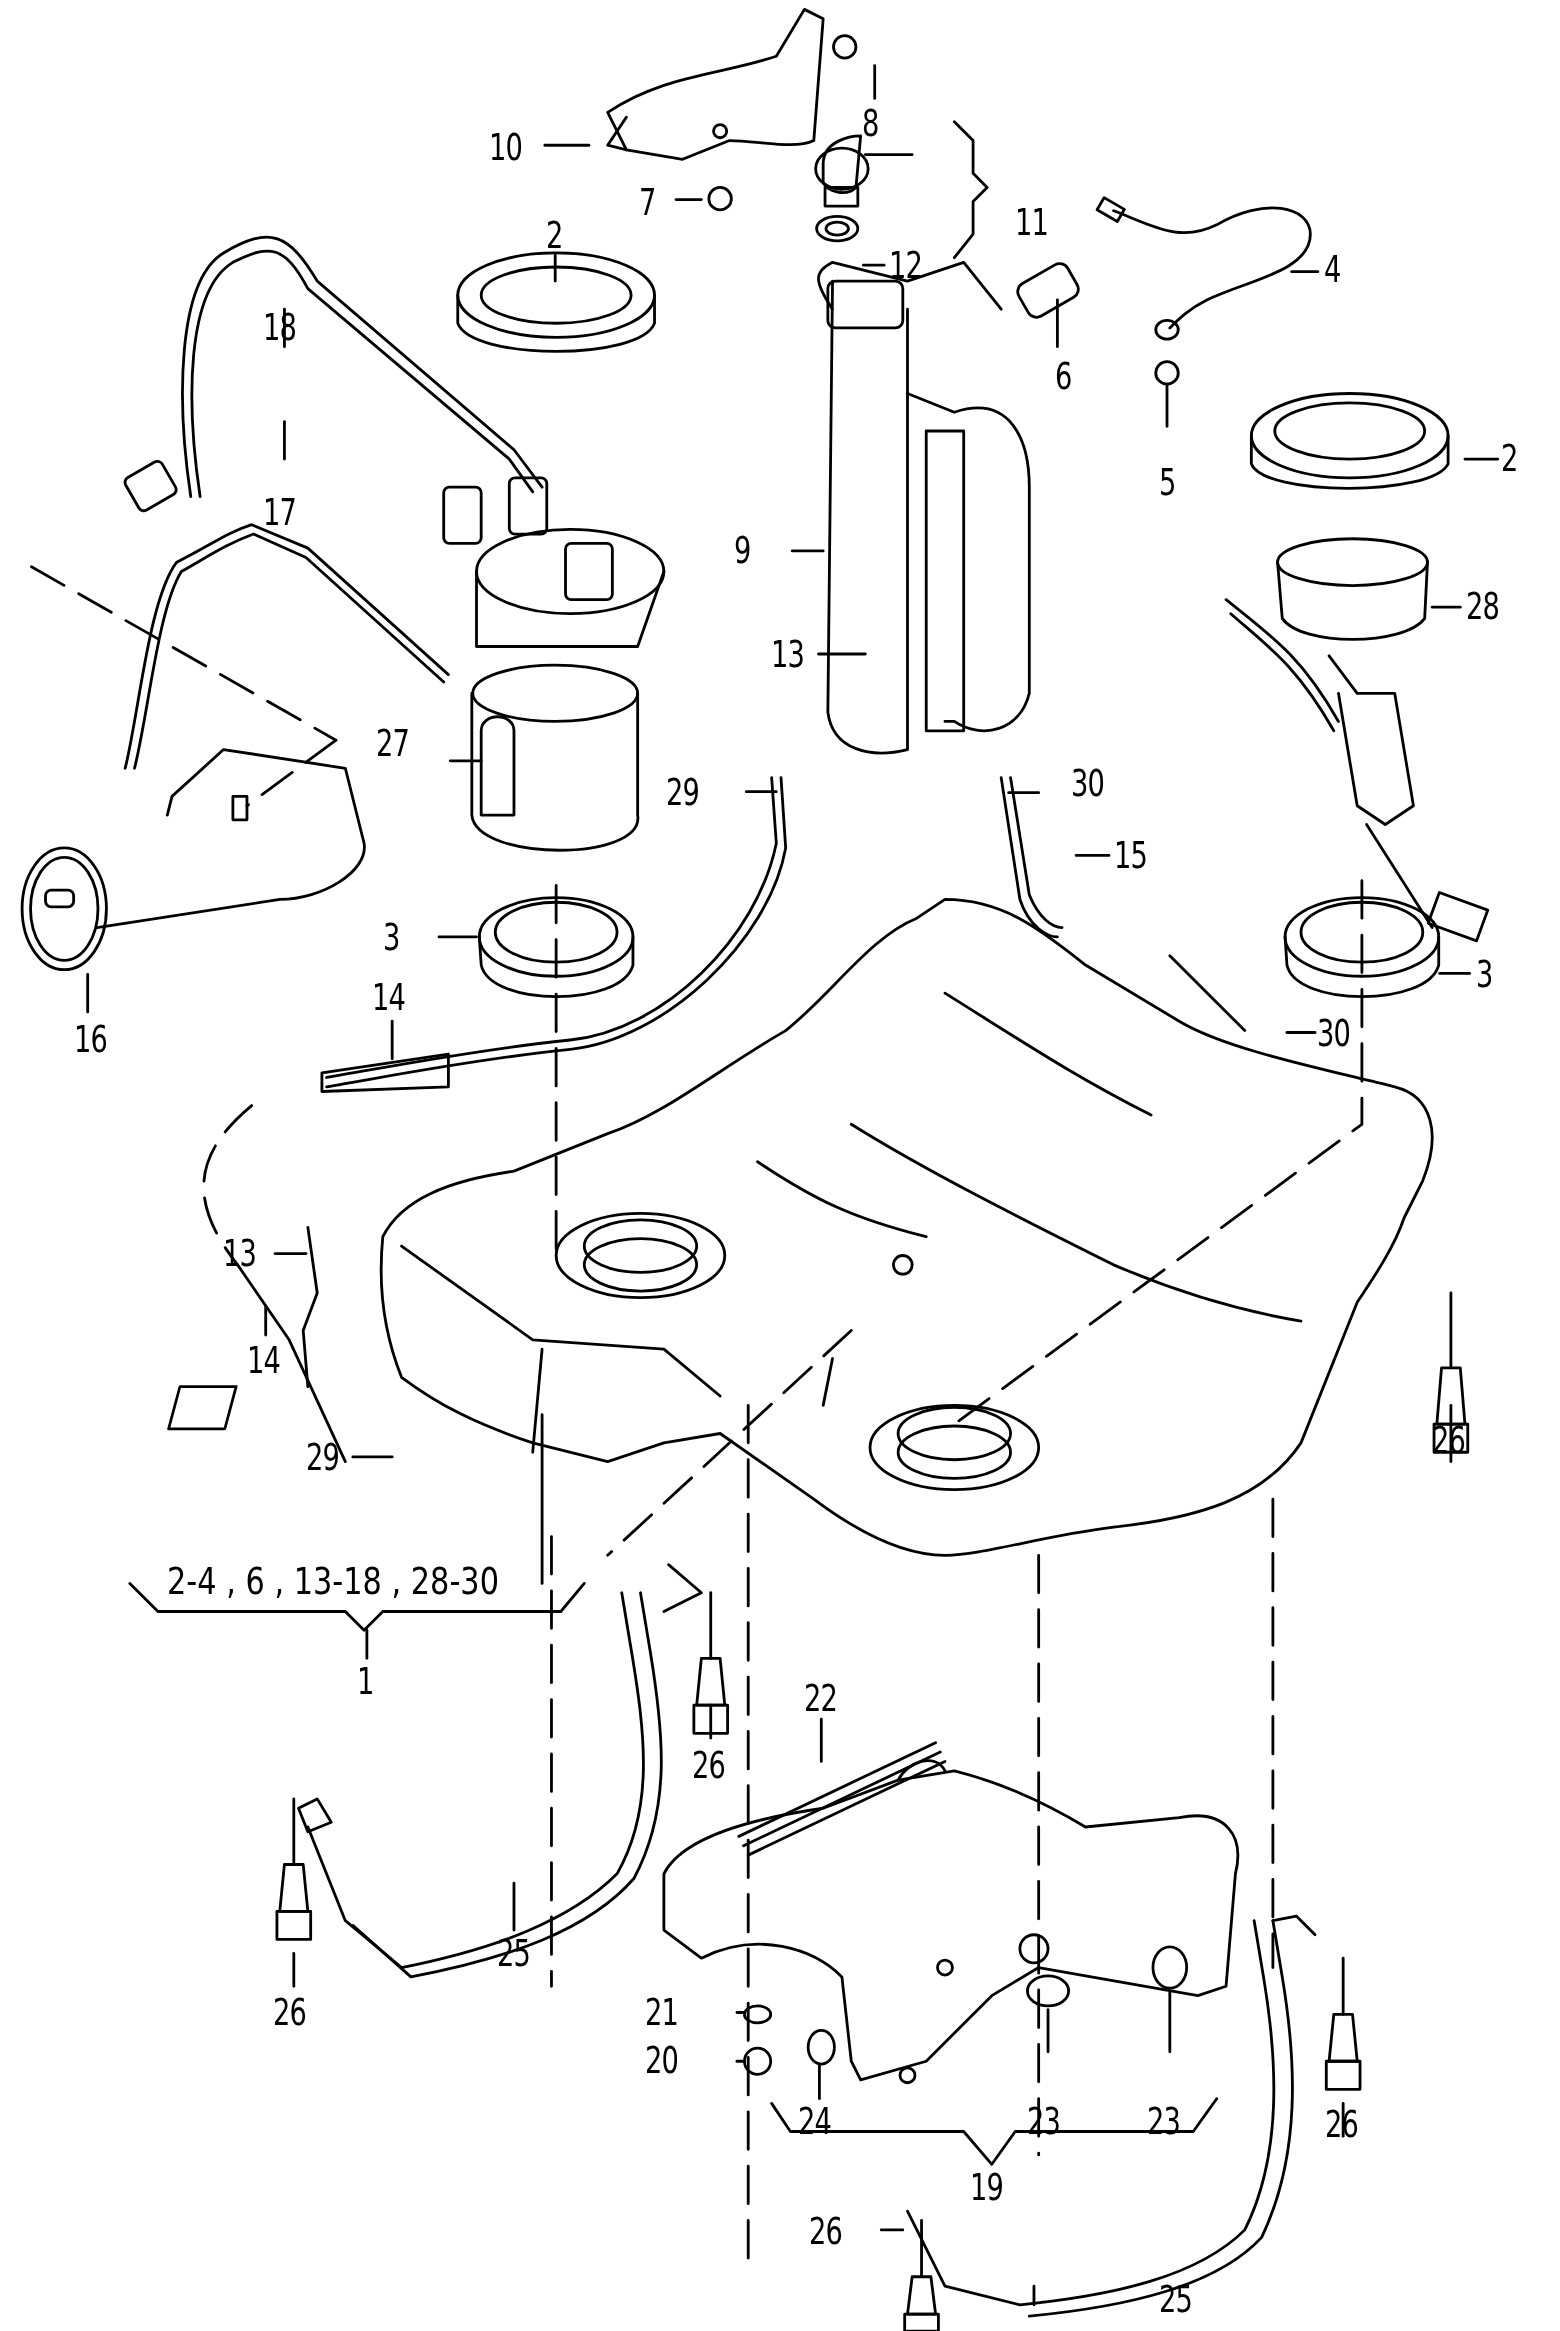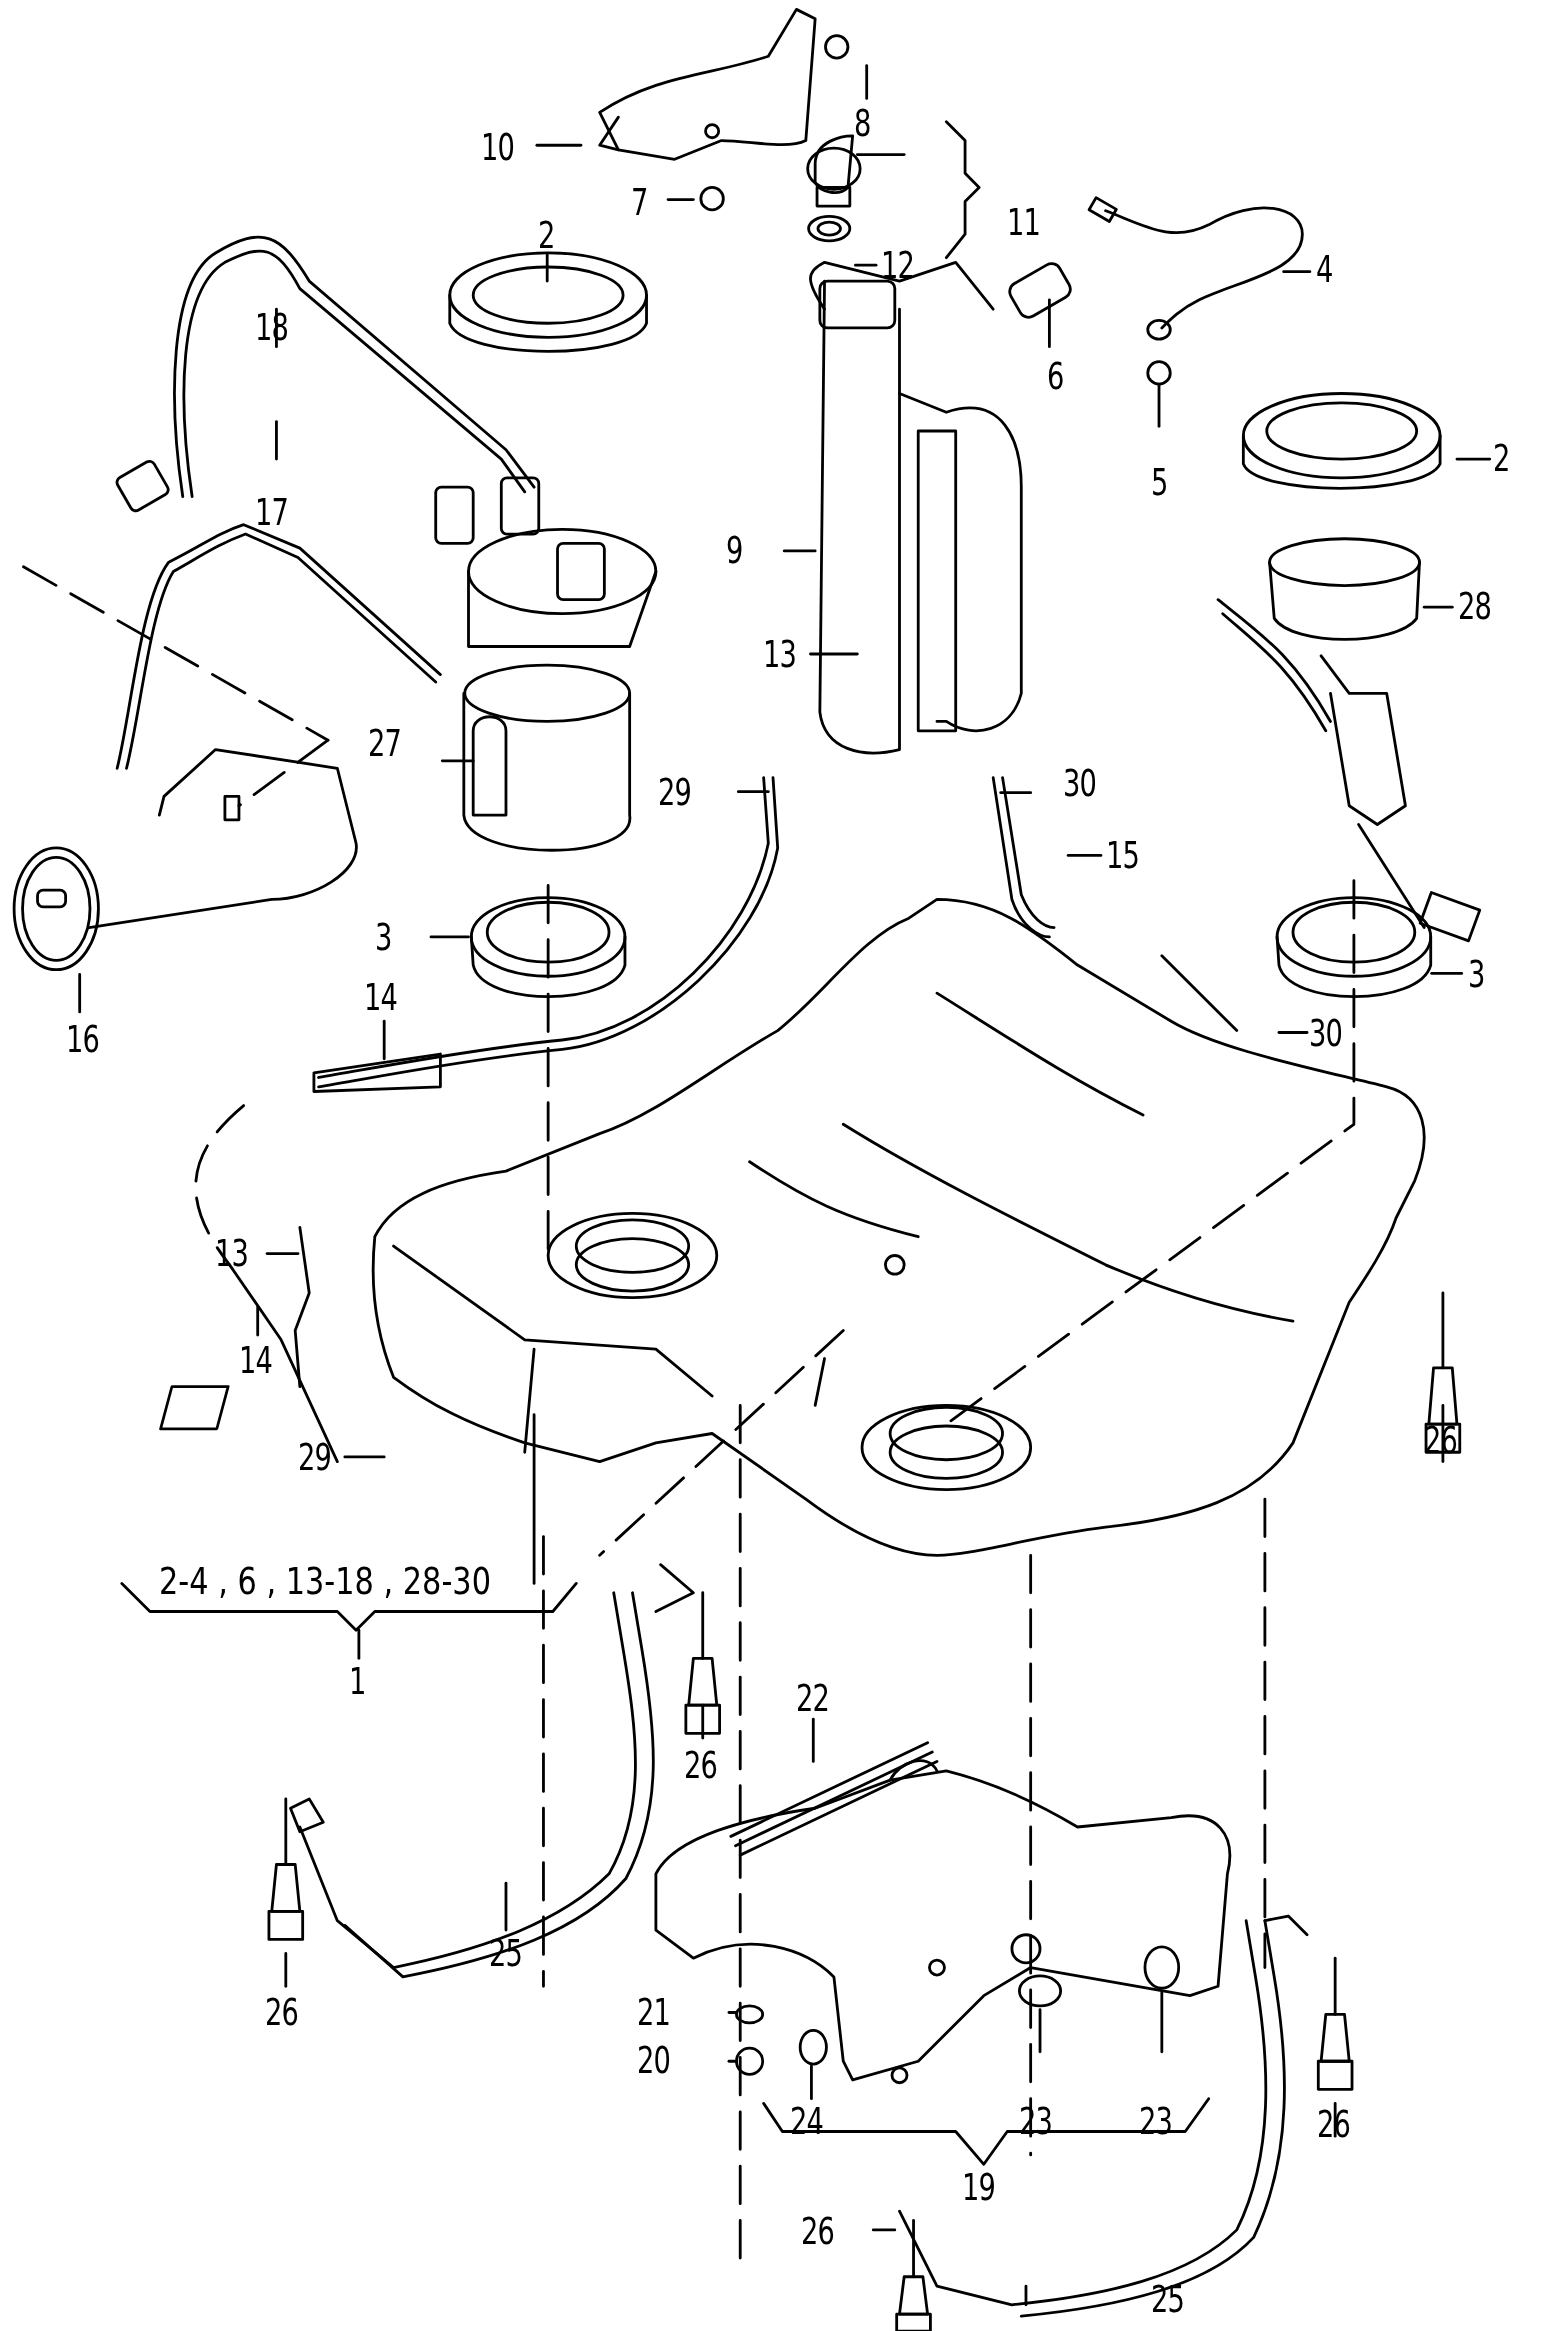--- a/index.html
+++ b/index.html
@@ -1,18 +1,18 @@
 <!DOCTYPE html>
 <html style="font-size:15px"><head>
 <meta charset="utf-8">
 <style>
   html, body { margin: 0; padding: 0; background: #ffffff; }
   body { width: 1561px; height: 2332px; position: relative; overflow: hidden;
          font-family: "DejaVu Sans", sans-serif; color: #000; }
-  #stage { position: absolute; left: 0; top: 0; width: 1300px; height: 2332px; }
+  #stage { position: absolute; left: 8px; top: 0; width: 1300px; height: 2332px; }
   svg.art { position: absolute; left: 0; top: 0; }
   .callout { position: absolute; font-family: "DejaVu Sans Condensed", "DejaVu Sans", sans-serif;
              font-size: 37px; line-height: 1; color: #000; white-space: nowrap;
              transform: scaleX(0.82); transform-origin: left top; letter-spacing: -0.9px; }
   .group-note { position: absolute; font-family: "DejaVu Sans", sans-serif; font-size: 37px;
                 line-height: 1; white-space: nowrap; transform: scaleX(0.82); transform-origin: left top; }
 </style>
 </head>
 <body>
 

